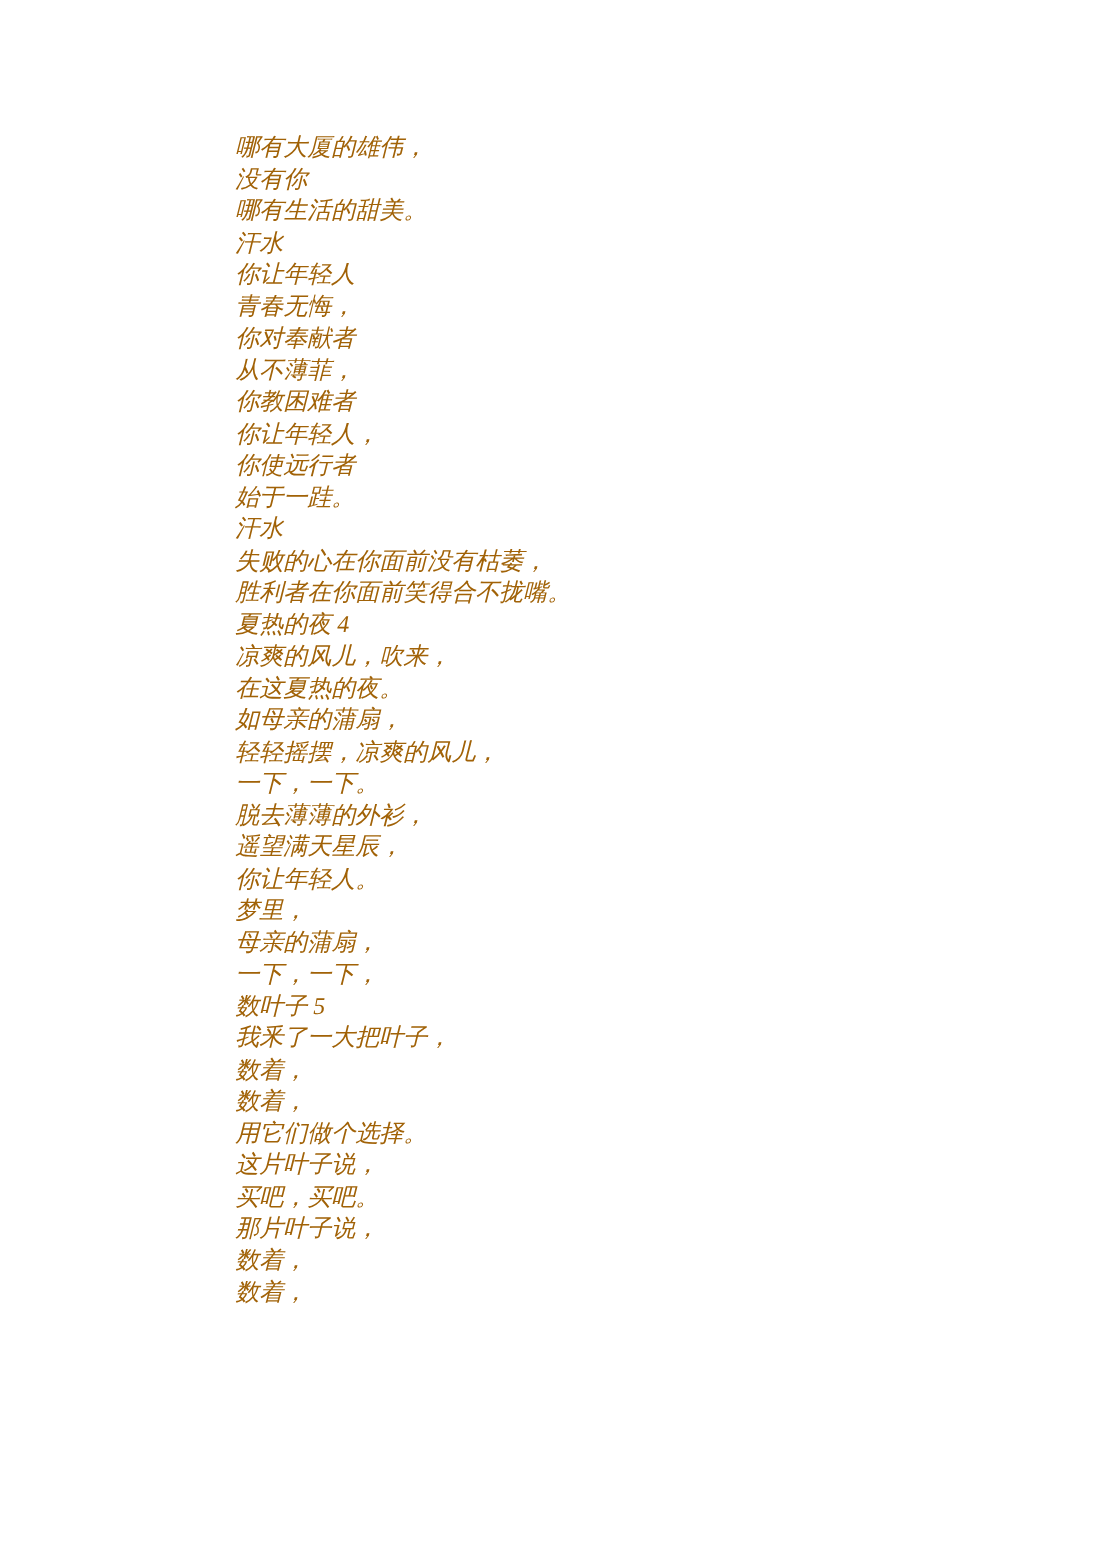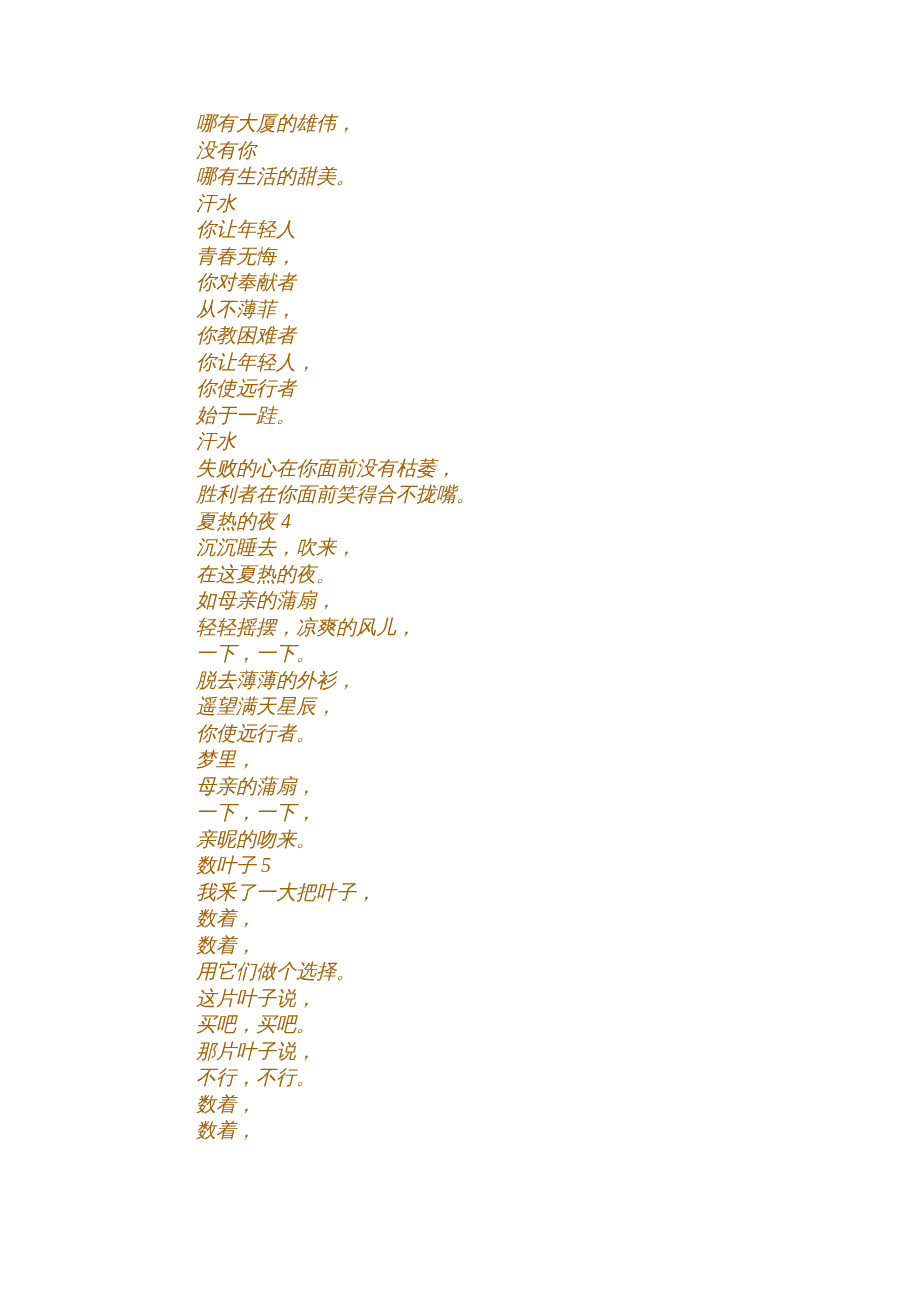--- a/index.html
+++ b/index.html
@@ -35,36 +35,34 @@
   <div class="line">你对奉献者</div>
   <div class="line">从不薄菲，</div>
   <div class="line">你教困难者</div>
   <div class="line">你让年轻人，</div>
   <div class="line">你使远行者</div>
   <div class="line">始于一跬。</div>
   <div class="line">汗水</div>
   <div class="line">失败的心在你面前没有枯萎，</div>
   <div class="line">胜利者在你面前笑得合不拢嘴。</div>
   <div class="line">夏热的夜 4</div>
-  <div class="line">沉沉睡去，吹来，</div>
+  <div class="line">凉爽的风儿，吹来，</div>
   <div class="line">在这夏热的夜。</div>
   <div class="line">如母亲的蒲扇，</div>
   <div class="line">轻轻摇摆，凉爽的风儿，</div>
   <div class="line">一下，一下。</div>
   <div class="line">脱去薄薄的外衫，</div>
   <div class="line">遥望满天星辰，</div>
-  <div class="line">你使远行者。</div>
+  <div class="line">你让年轻人。</div>
   <div class="line">梦里，</div>
   <div class="line">母亲的蒲扇，</div>
   <div class="line">一下，一下，</div>
-  <div class="line">亲昵的吻来。</div>
   <div class="line">数叶子 5</div>
   <div class="line">我釆了一大把叶子，</div>
   <div class="line">数着，</div>
   <div class="line">数着，</div>
   <div class="line">用它们做个选择。</div>
   <div class="line">这片叶子说，</div>
   <div class="line">买吧，买吧。</div>
   <div class="line">那片叶子说，</div>
-  <div class="line">不行，不行。</div>
   <div class="line">数着，</div>
   <div class="line">数着，</div>
 </div>
 
 </body></html>

